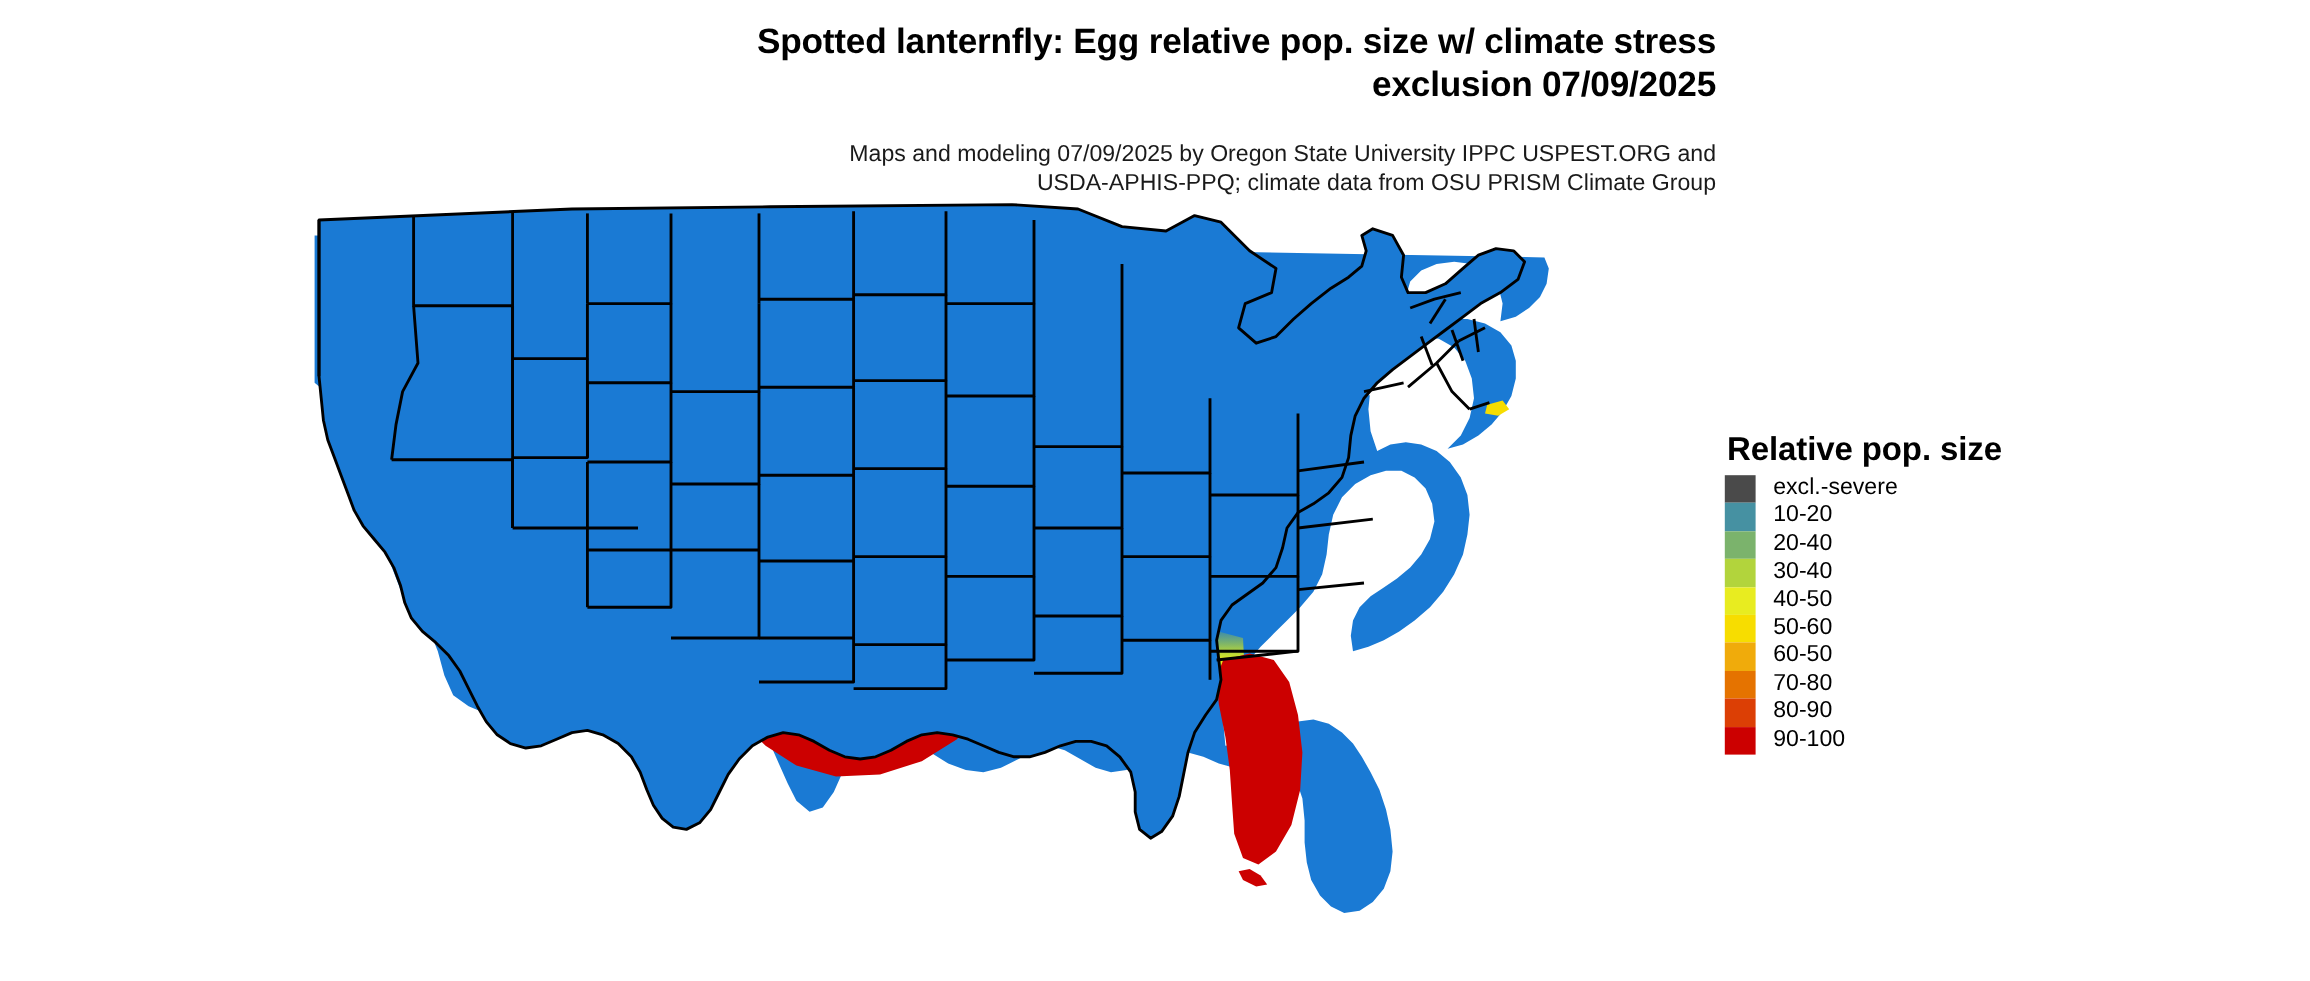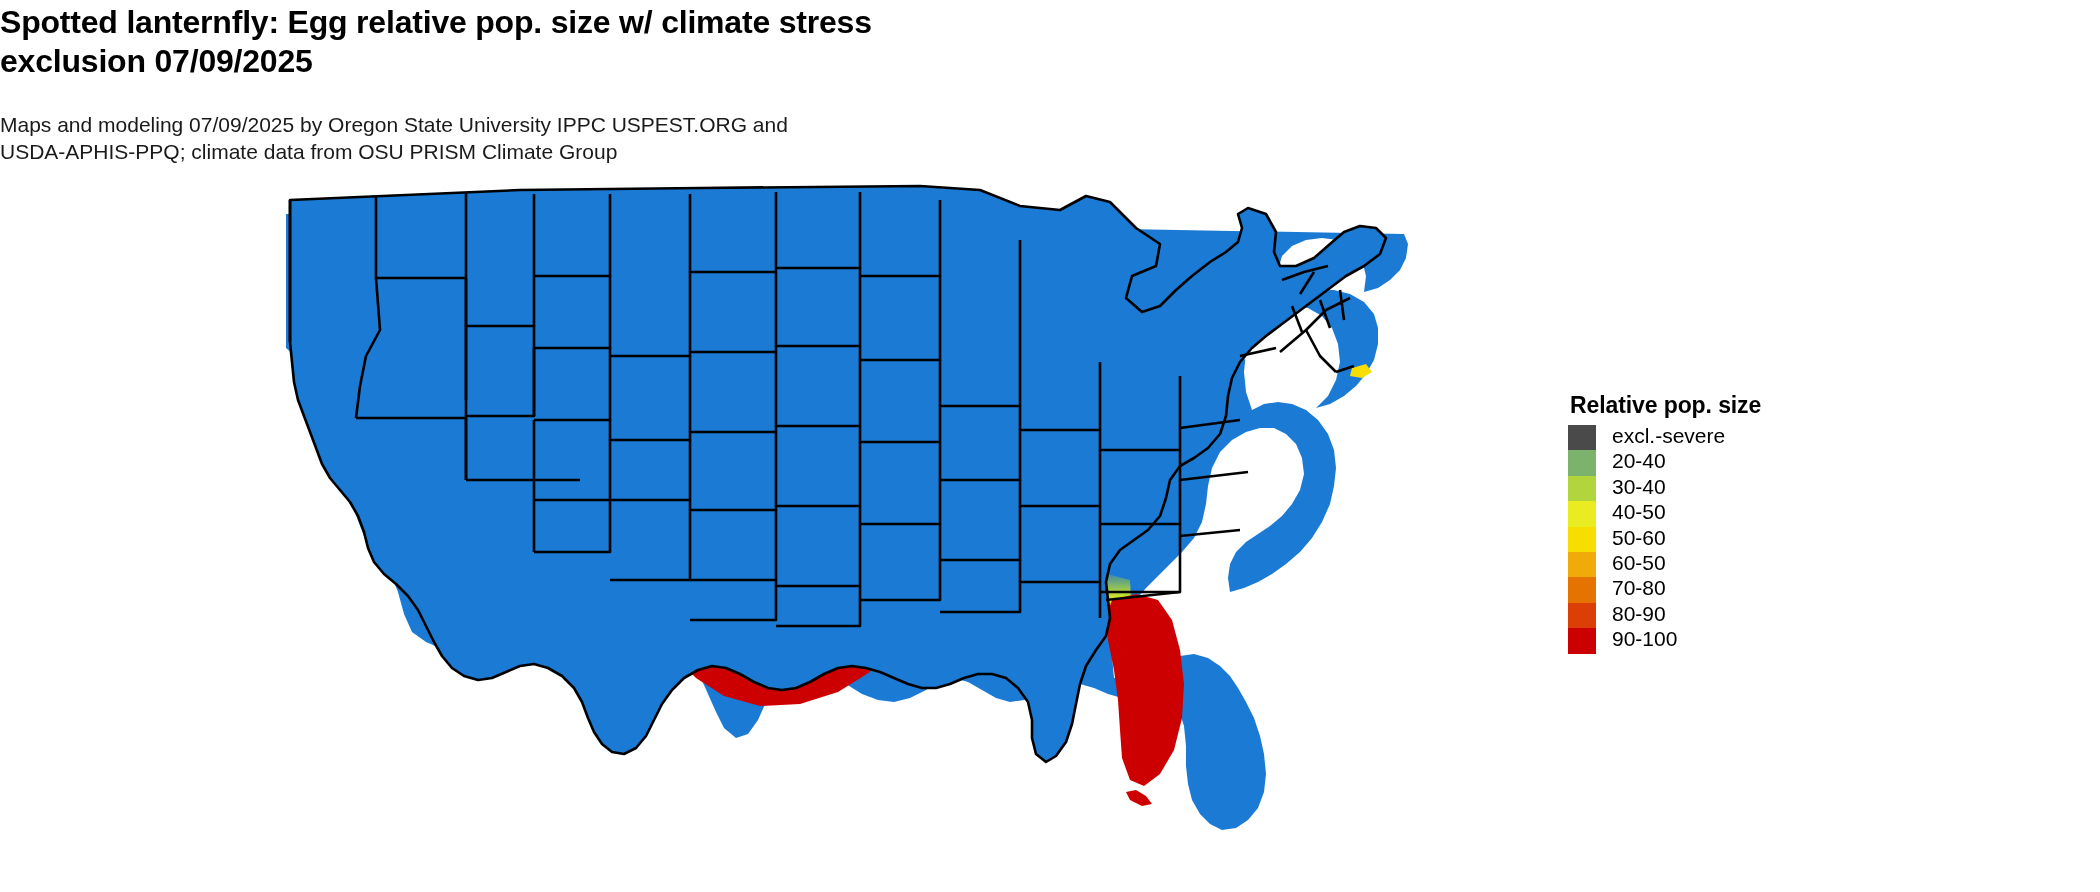--- a/index.html
+++ b/index.html
@@ -14,23 +14,23 @@
     height: 892px;
     background: #ffffff;
     overflow: hidden;
     font-family: "Liberation Sans", sans-serif;
   }
 
   
   #title-block {
     position: absolute;
     left: 0;
-    top: 3px;
+    top: 18px;
     width: 1560px;
-    text-align: left;
+    text-align: right;
   }
   #chart-title {
     font-family: "Liberation Sans Narrow", "Liberation Sans", sans-serif;
     font-size: 32px;
     font-weight: bold;
     color: #000000;
     line-height: 1.22;
     letter-spacing: -0.2px;
     white-space: pre-line;
   }
@@ -55,21 +55,21 @@
   #map-svg { display: block; width: 100%; height: 100%; }
 
   
   #legend {
     position: absolute;
     left: 1568px;
     top: 392px;
     width: 300px;
   }
   #legend-title {
-    font-size: 23px;
+    font-size: 30px;
     font-weight: bold;
     color: #000;
     margin: 0 0 6px 2px;
     letter-spacing: -0.1px;
   }
   .legend-row {
     display: flex;
     align-items: flex-start;
     height: 25.4px;
   }
@@ -428,20 +428,24 @@
   </div>
 
   <div id="legend">
     <div id="legend-title">Relative pop. size</div>
     <div id="legend-items">
         <div class="legend-row">
           <div class="legend-swatch" style="background: rgb(74, 74, 74);"></div>
           <div class="legend-label">excl.-severe</div>
         </div>
         <div class="legend-row">
+          <div class="legend-swatch" style="background: rgb(70, 145, 162);"></div>
+          <div class="legend-label">10-20</div>
+        </div>
+        <div class="legend-row">
           <div class="legend-swatch" style="background: rgb(123, 179, 108);"></div>
           <div class="legend-label">20-40</div>
         </div>
         <div class="legend-row">
           <div class="legend-swatch" style="background: rgb(178, 212, 60);"></div>
           <div class="legend-label">30-40</div>
         </div>
         <div class="legend-row">
           <div class="legend-swatch" style="background: rgb(232, 236, 32);"></div>
           <div class="legend-label">40-50</div>

